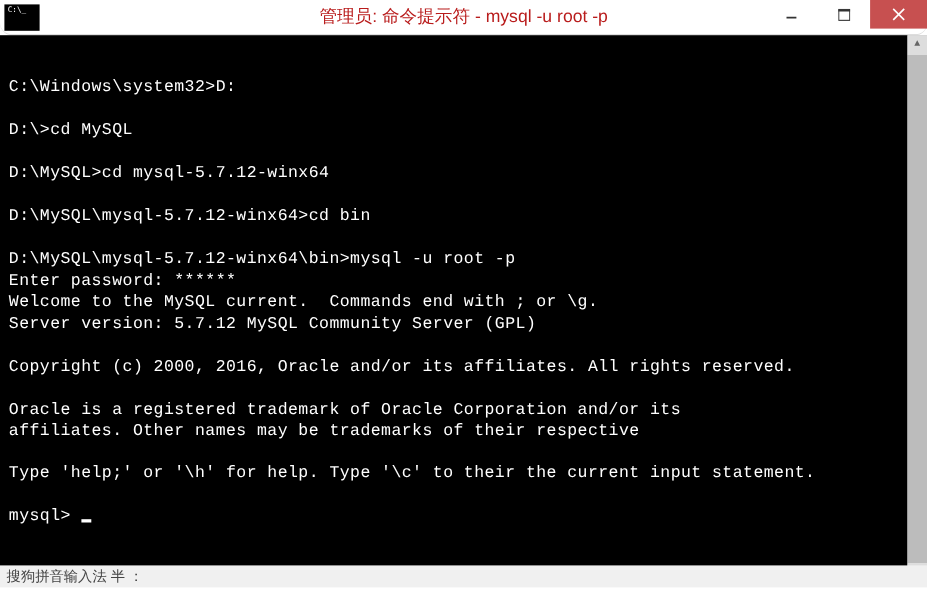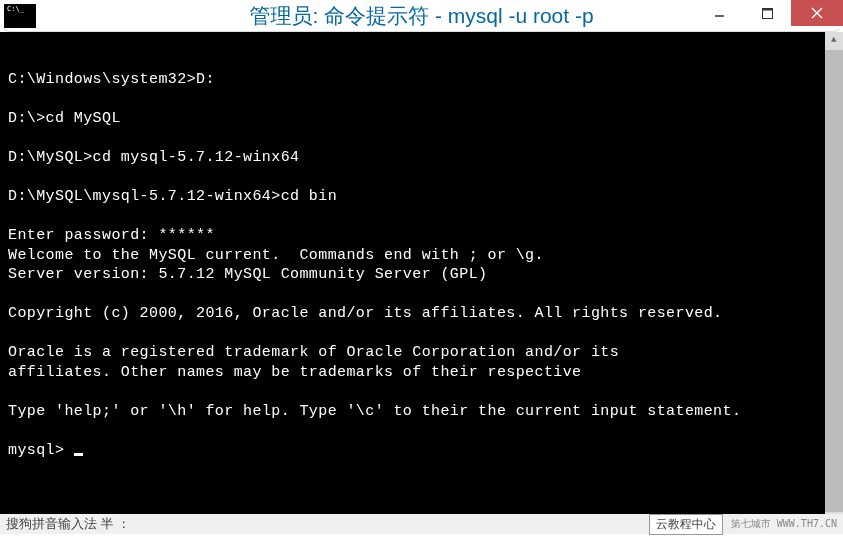--- a/index.html
+++ b/index.html
@@ -33,22 +33,22 @@
     .titlebar-icon-inner {
       color: #fff;
       font-size: 7px;
       line-height: 7px;
       font-family: monospace;
     }
     .titlebar-title {
       position: absolute;
       left: 50%;
       transform: translateX(-50%);
-      color: #0369a1;
-      font-size: 21px;
+      color: #b91c1c;
+      font-size: 16px;
       white-space: nowrap;
     }
     .titlebar-buttons {
       position: absolute;
       right: 0;
       top: 0;
       display: flex;
       height: 26px;
     }
     .titlebar-btn {
@@ -171,20 +171,21 @@
 <div class="terminal">
   <div id="terminal-lines">
       <div class="terminal-line">C:\Windows\system32&gt;D:</div>
       <div class="terminal-line">&nbsp;</div>
       <div class="terminal-line">D:\&gt;cd MySQL</div>
       <div class="terminal-line">&nbsp;</div>
       <div class="terminal-line">D:\MySQL&gt;cd mysql-5.7.12-winx64</div>
       <div class="terminal-line">&nbsp;</div>
       <div class="terminal-line">D:\MySQL\mysql-5.7.12-winx64&gt;cd bin</div>
       <div class="terminal-line">&nbsp;</div>
+      <div class="terminal-line">D:\MySQL\mysql-5.7.12-winx64\bin&gt;mysql -u root -p</div>
       <div class="terminal-line">Enter password: ******</div>
       <div class="terminal-line">Welcome to the MySQL current.  Commands end with ; or \g.</div>
       <div class="terminal-line">Server version: 5.7.12 MySQL Community Server (GPL)</div>
       <div class="terminal-line">&nbsp;</div>
       <div class="terminal-line">Copyright (c) 2000, 2016, Oracle and/or its affiliates. All rights reserved.</div>
       <div class="terminal-line">&nbsp;</div>
       <div class="terminal-line">Oracle is a registered trademark of Oracle Corporation and/or its</div>
       <div class="terminal-line">affiliates. Other names may be trademarks of their respective</div>
       <div class="terminal-line">&nbsp;</div>
       <div class="terminal-line">Type 'help;' or '\h' for help. Type '\c' to their the current input statement.</div>
@@ -193,17 +194,13 @@
   <div class="terminal-line"><span>mysql&gt; </span><span class="cursor"></span></div>
   <div class="scrollbar">
     <div class="scrollbar-arrow">▲</div>
     <div class="scrollbar-thumb"></div>
     <div class="scrollbar-arrow">▼</div>
   </div>
 </div>
 
 <div class="bottom-bar">
   <span>搜狗拼音输入法 半 ：</span>
-  <div class="bottom-right">
-    <span class="watermark-label">云教程中心</span>
-    <span class="watermark-small">第七城市  WWW.TH7.CN</span>
-  </div>
 </div>
 
 </body></html>

